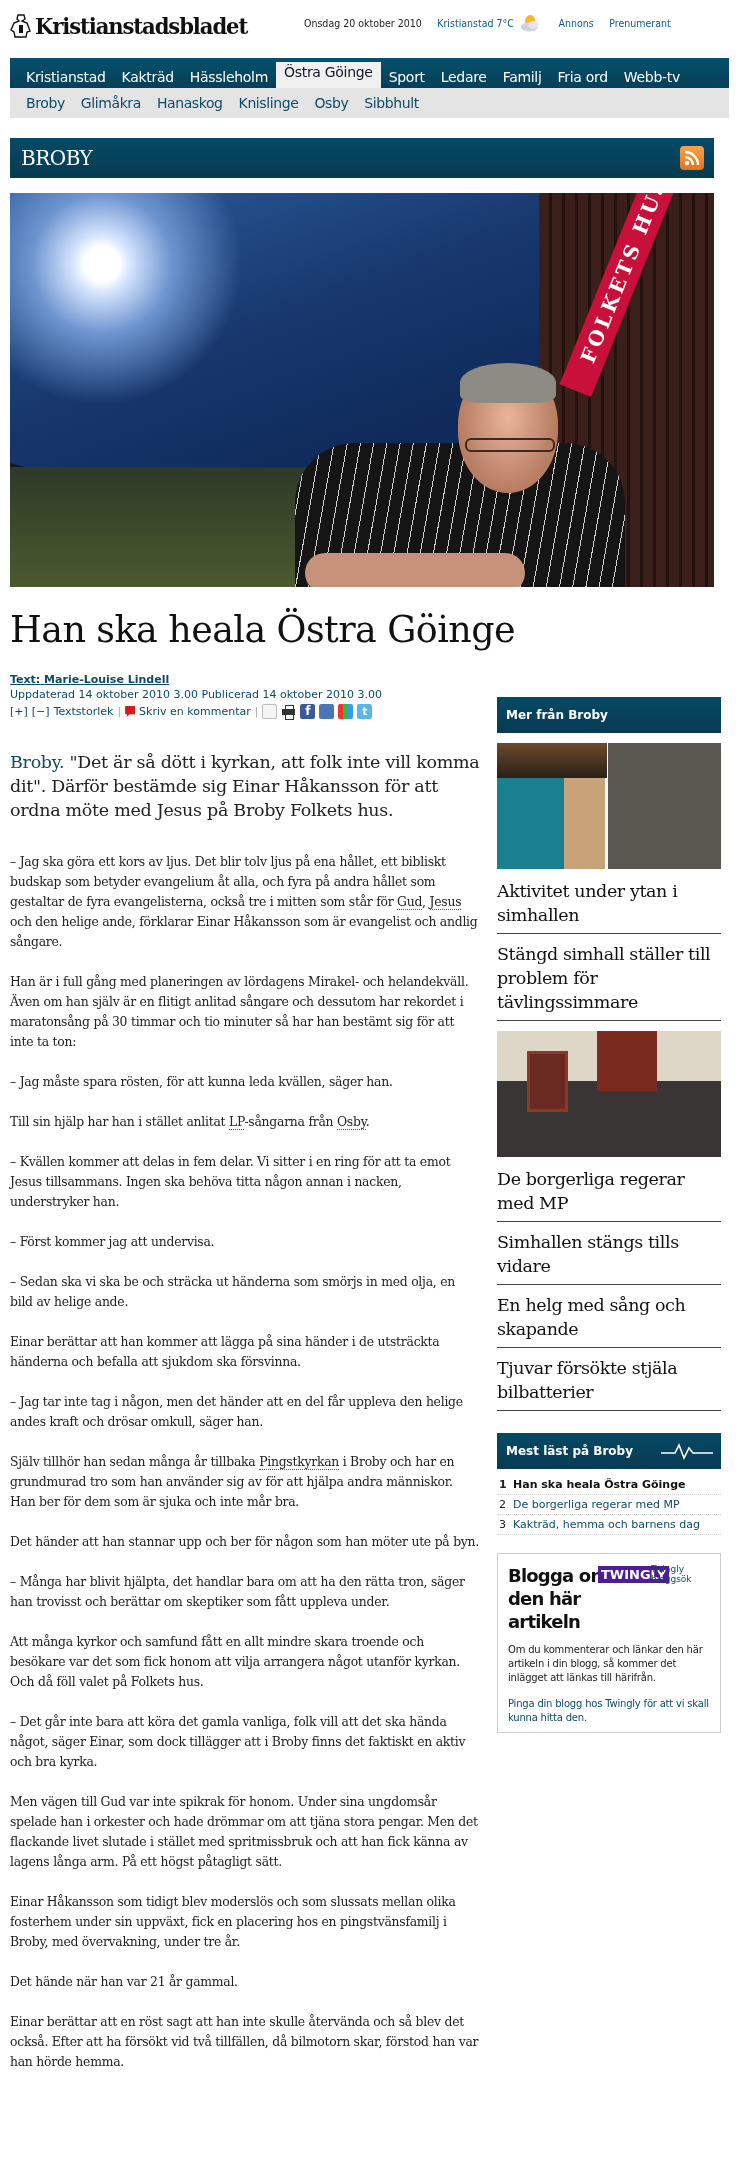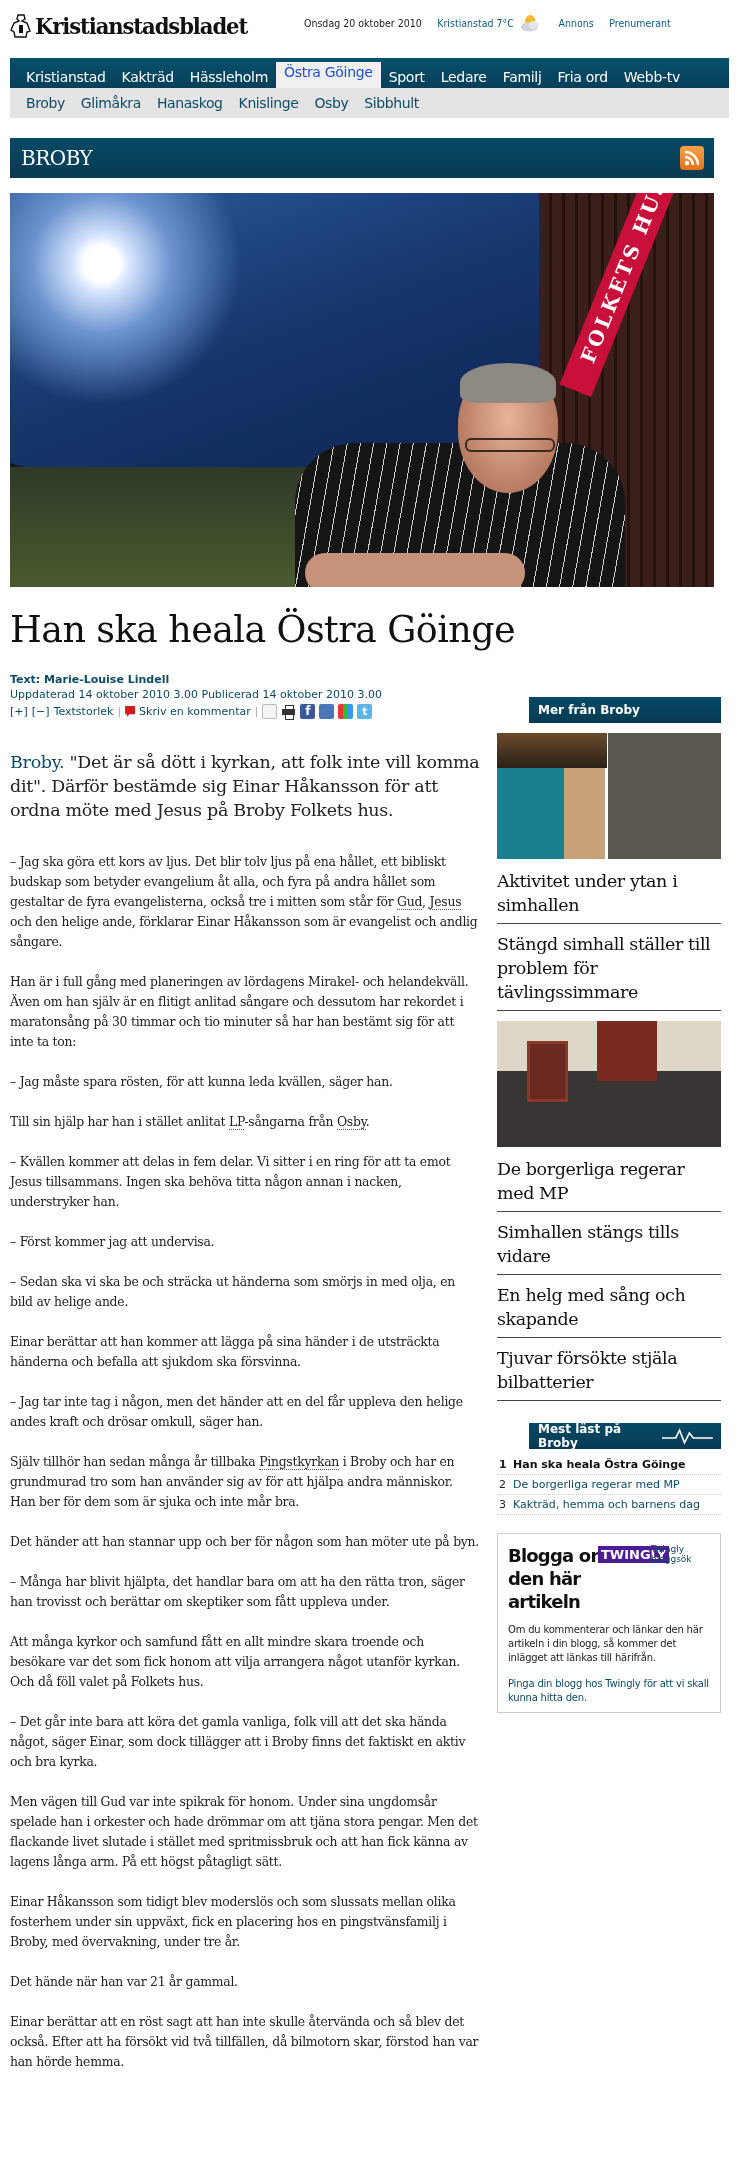--- a/index.html
+++ b/index.html
@@ -12,21 +12,21 @@
   .logo-icon { width: 22px; height: 26px; }
   .logo-text { font-family: "DejaVu Serif", serif; font-weight: bold; font-size: 23px; letter-spacing: -1.2px; color: #111; transform: scaleX(0.92); transform-origin: left; }
   .top-info { position: absolute; left: 304px; top: 14px; display: flex; align-items: center; font-family: "DejaVu Sans", sans-serif; font-size: 11px; transform: scaleX(0.86); transform-origin: left; white-space: nowrap; }
   .top-info .date { color: #222; margin-right: 18px; }
   .top-info .weather { color: #0b5a8a; margin-right: 6px; }
   .weather-icon { width: 26px; height: 18px; margin-right: 20px; position: relative; }
   .top-info .link { color: #0b5a8a; margin-right: 18px; }
 
   .mainnav { position: absolute; left: 10px; top: 58px; width: 719px; height: 30px; background: linear-gradient(#05506b, #073f58); display: flex; align-items: flex-end; padding-left: 8px; }
   .mainnav .item { font-size: 14px; color: #fff; padding: 0 8px 6px 8px; height: 16px; display: flex; align-items: center; transform-origin: center; letter-spacing: -0.3px; }
-  .mainnav .item.active { background: #f0f0f0; color: #1d4ed8; margin-top: 4px; height: 26px; }
+  .mainnav .item.active { background: #f0f0f0; color: #0f172a; margin-top: 4px; height: 26px; }
   .subnav { position: absolute; left: 10px; top: 88px; width: 719px; height: 30px; background: #e4e4e4; display: flex; align-items: center; padding-left: 8px; }
   .subnav .item { font-size: 14px; color: #0d4b66; padding: 0 8px; letter-spacing: -0.4px; }
 
   
   .section-bar { position: absolute; left: 10px; top: 138px; width: 704px; height: 40px; background: linear-gradient(#054a66, #083a52); display: flex; align-items: center; justify-content: space-between; padding: 0 10px 0 11px; }
   .section-title { font-family: "DejaVu Serif", serif; font-size: 20px; color: #fff; letter-spacing: -0.5px; }
   .rss-icon { width: 24px; height: 24px; border-radius: 4px; background: linear-gradient(#f8a24a, #e2721a); position: relative; }
 
   
   .hero { position: absolute; left: 10px; top: 193px; width: 704px; height: 394px; overflow: hidden;
@@ -37,21 +37,21 @@
   .hero .wall { position: absolute; right: 0; top: 0; width: 175px; height: 394px; background: repeating-linear-gradient(90deg, #3a1f1a 0px, #3a1f1a 10px, #24120f 10px, #24120f 13px); }
   .hero .sign { position: absolute; right: -40px; top: 60px; width: 260px; height: 34px; background: #c8103a; transform: rotate(-68deg); transform-origin: center; display: flex; align-items: center; justify-content: center; color: #fff; font-family: "DejaVu Serif", serif; font-weight: bold; letter-spacing: 3px; font-size: 20px; }
   .hero .person-body { position: absolute; left: 285px; top: 250px; width: 330px; height: 160px; background: repeating-linear-gradient(100deg, #151515 0px, #151515 12px, #cfcfcf 12px, #cfcfcf 13px); border-radius: 60px 60px 0 0; }
   .hero .person-head { position: absolute; left: 448px; top: 175px; width: 100px; height: 125px; background: radial-gradient(ellipse at 50% 40%, #e8b49a, #b77c62 70%); border-radius: 45% 45% 50% 50%; }
   .hero .hair { position: absolute; left: 450px; top: 170px; width: 96px; height: 40px; background: #8d8a84; border-radius: 50% 50% 20% 20%; }
   .hero .glasses { position: absolute; left: 455px; top: 245px; width: 90px; height: 14px; border: 2px solid #3a2a20; border-radius: 6px; }
   .hero .arms { position: absolute; left: 295px; top: 360px; width: 220px; height: 40px; background: #c6927a; border-radius: 20px; }
 
   
   .headline { position: absolute; left: 10px; top: 607px; font-family: "DejaVu Serif", serif; font-size: 38px; color: #111; letter-spacing: -0.6px; font-weight: normal; white-space: nowrap; transform: scaleX(0.96); transform-origin: left; }
-  .byline { position: absolute; left: 10px; top: 673px; font-size: 11px; color: #0d4b66; font-weight: bold; }
+  .byline { position: absolute; left: 10px; top: 673px; font-size: 11px; color: #0d4b66; font-weight: bold; text-decoration: underline; }
   .byline .label { color: #0d4b66; }
   .dates { position: absolute; left: 10px; top: 688px; font-size: 11px; color: #0d4b66; }
   .tools { position: absolute; left: 10px; top: 704px; font-size: 11px; color: #0d4b66; display: flex; align-items: center; gap: 4px; }
   .tools .sep { color: #aaa; }
   .comment-icon { width: 10px; height: 11px; background: #d21d1d; clip-path: polygon(0 0, 100% 0, 100% 75%, 45% 75%, 15% 100%, 20% 75%, 0 75%); }
   .share-icon { width: 15px; height: 15px; border-radius: 2px; display: inline-block; }
   .mail-icon { background: #f4f4f4; border: 1px solid #bbb; }
   .print-icon { background: transparent; position: relative; }
   .print-icon::before { content: ""; position: absolute; left: 1px; top: 5px; width: 13px; height: 6px; background: #333; }
   .print-icon::after { content: ""; position: absolute; left: 4px; top: 1px; width: 7px; height: 13px; border: 1px solid #333; background: #fff; z-index: -1; }
@@ -61,21 +61,21 @@
   .twitter-icon { background: #5ab6e8; color: #fff; font-weight: bold; font-size: 11px; text-align: center; line-height: 15px; }
 
   .lead { position: absolute; left: 10px; top: 750px; width: 470px; font-family: "DejaVu Serif", serif; font-size: 17.5px; line-height: 24px; color: #222; letter-spacing: -0.3px; }
   .lead .place { color: #0d4b66; }
   .body { position: absolute; left: 10px; top: 852px; width: 470px; font-family: "DejaVu Serif", serif; font-size: 12.4px; line-height: 20px; color: #222; letter-spacing: -0.25px; }
   .body p { margin-bottom: 20px; }
   .abbr { border-bottom: 1px dotted #555; }
 
   
   .rcol { position: absolute; left: 497px; top: 697px; width: 224px; }
-  .box-header { height: 26px; background: linear-gradient(#054a66, #083a52); color: #fff; font-weight: bold; font-size: 12px; display: flex; align-items: center; justify-content: space-between; padding: 0 8px 0 9px; margin-left: 32px; }
+  .box-header { height: 36px; background: linear-gradient(#054a66, #083a52); color: #fff; font-weight: bold; font-size: 12px; display: flex; align-items: center; justify-content: space-between; padding: 0 8px 0 9px; }
   .thumb { width: 224px; height: 126px; position: relative; overflow: hidden; margin-top: 10px; }
   .thumb-pool { background: linear-gradient(90deg, #1a7f8f 0 30%, #c8a37a 30% 48%, #fff 48% 49.5%, #5a5650 49.5% 100%); }
   .thumb-pool::after { content: ""; position: absolute; left: 0; top: 0; width: 49%; height: 35px; background: linear-gradient(#6b4a2a, #2a2018); }
   .thumb-people { background: linear-gradient(#ded7c8 0 40%, #3a3535 40% 100%); }
   .thumb-people::before { content: ""; position: absolute; left: 30px; top: 20px; width: 35px; height: 55px; background: #6a2a22; border: 3px solid #8a3a2a; }
   .thumb-people::after { content: ""; position: absolute; left: 100px; top: 0; width: 60px; height: 60px; background: #7a2a1e; }
   .ritem { font-family: "DejaVu Serif", serif; font-size: 17.5px; line-height: 24px; color: #111; padding: 8px 0 6px 0; border-bottom: 1px solid #444; letter-spacing: -0.4px; }
   .ritem.first { padding-top: 10px; }
   .ritem.after-thumb { padding-top: 10px; }
   .most { margin-top: 22px; }

